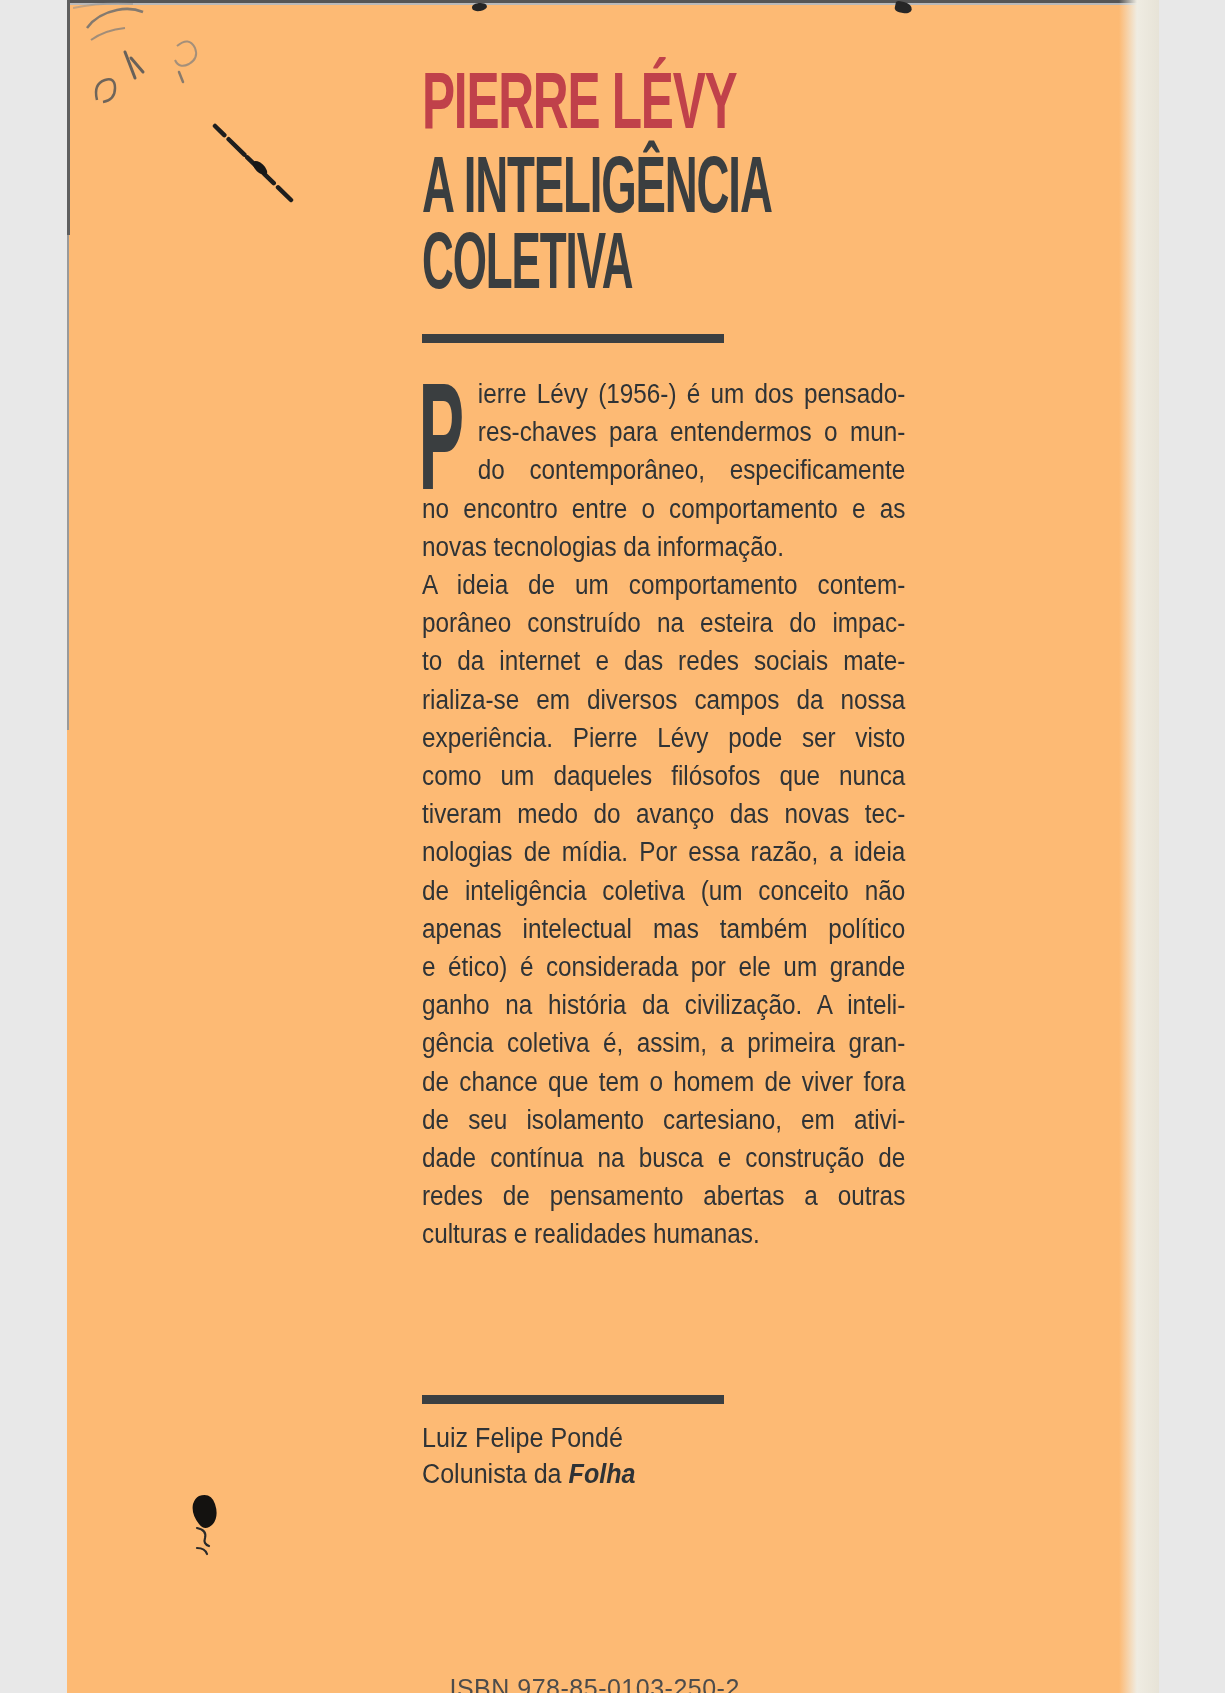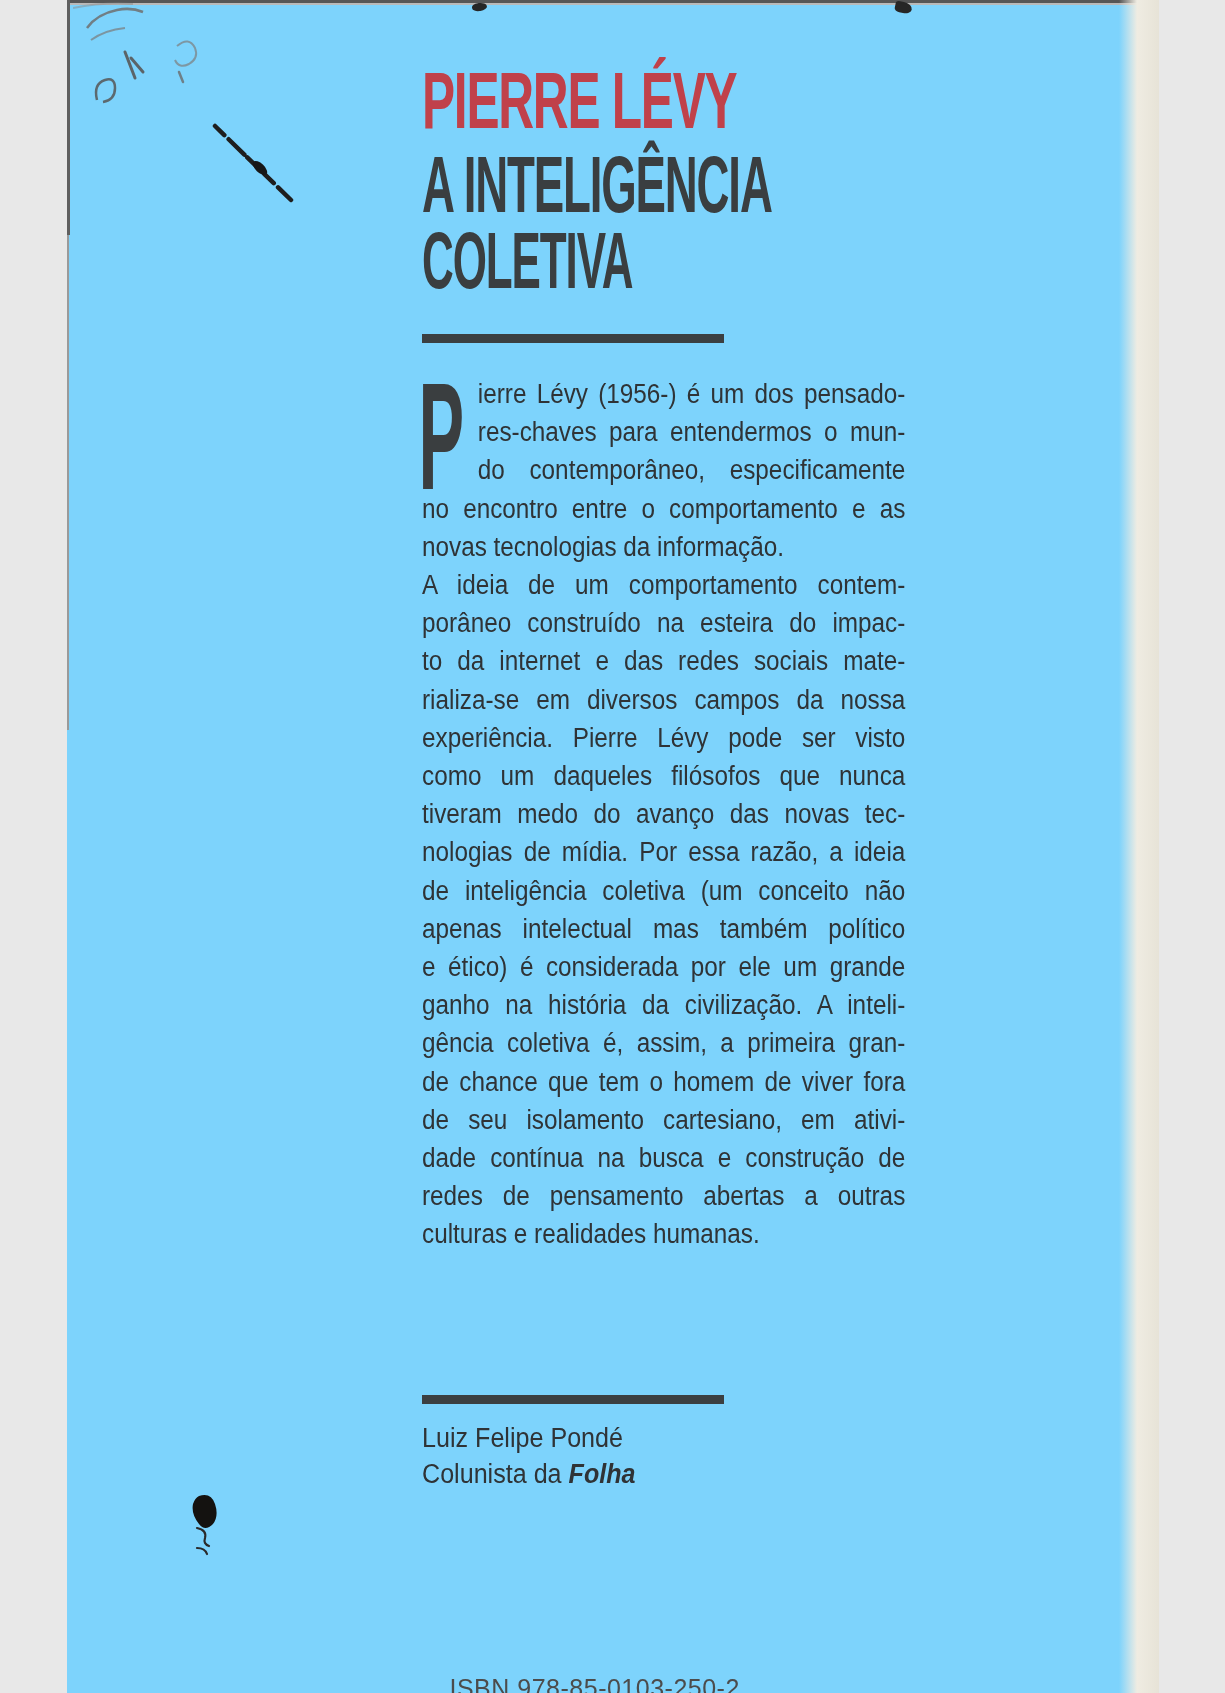--- a/index.html
+++ b/index.html
@@ -1,18 +1,18 @@
 <!DOCTYPE html>
 <html><head>
 <meta charset="utf-8">
 <style>
   html,body{margin:0;padding:0;background:#e8e8e8;}
   #page{
     position:relative;width:1092px;height:1693px;margin:0 auto;
-    background:#7dd3fc;overflow:hidden;
+    background:#fdba74;overflow:hidden;
     font-family:"Liberation Sans",sans-serif;color:#33373a;
   }
   
   .top-edge{position:absolute;left:0;top:0;width:100%;height:3px;background:#565656;}
   .top-edge2{position:absolute;left:0;top:3px;width:100%;height:2px;background:#b9b9b9;}
   .left-edge{position:absolute;left:0;top:0;width:2px;height:730px;background:#9a9a9a;}
   .left-edge-dark{position:absolute;left:0;top:0;width:3px;height:235px;background:#5f5f5f;}
   .right-band{
     position:absolute;right:0;top:0;width:40px;height:100%;
     background:linear-gradient(to right, rgba(233,229,217,0) 0%, #efece2 45%, #e7e3d7 100%);

